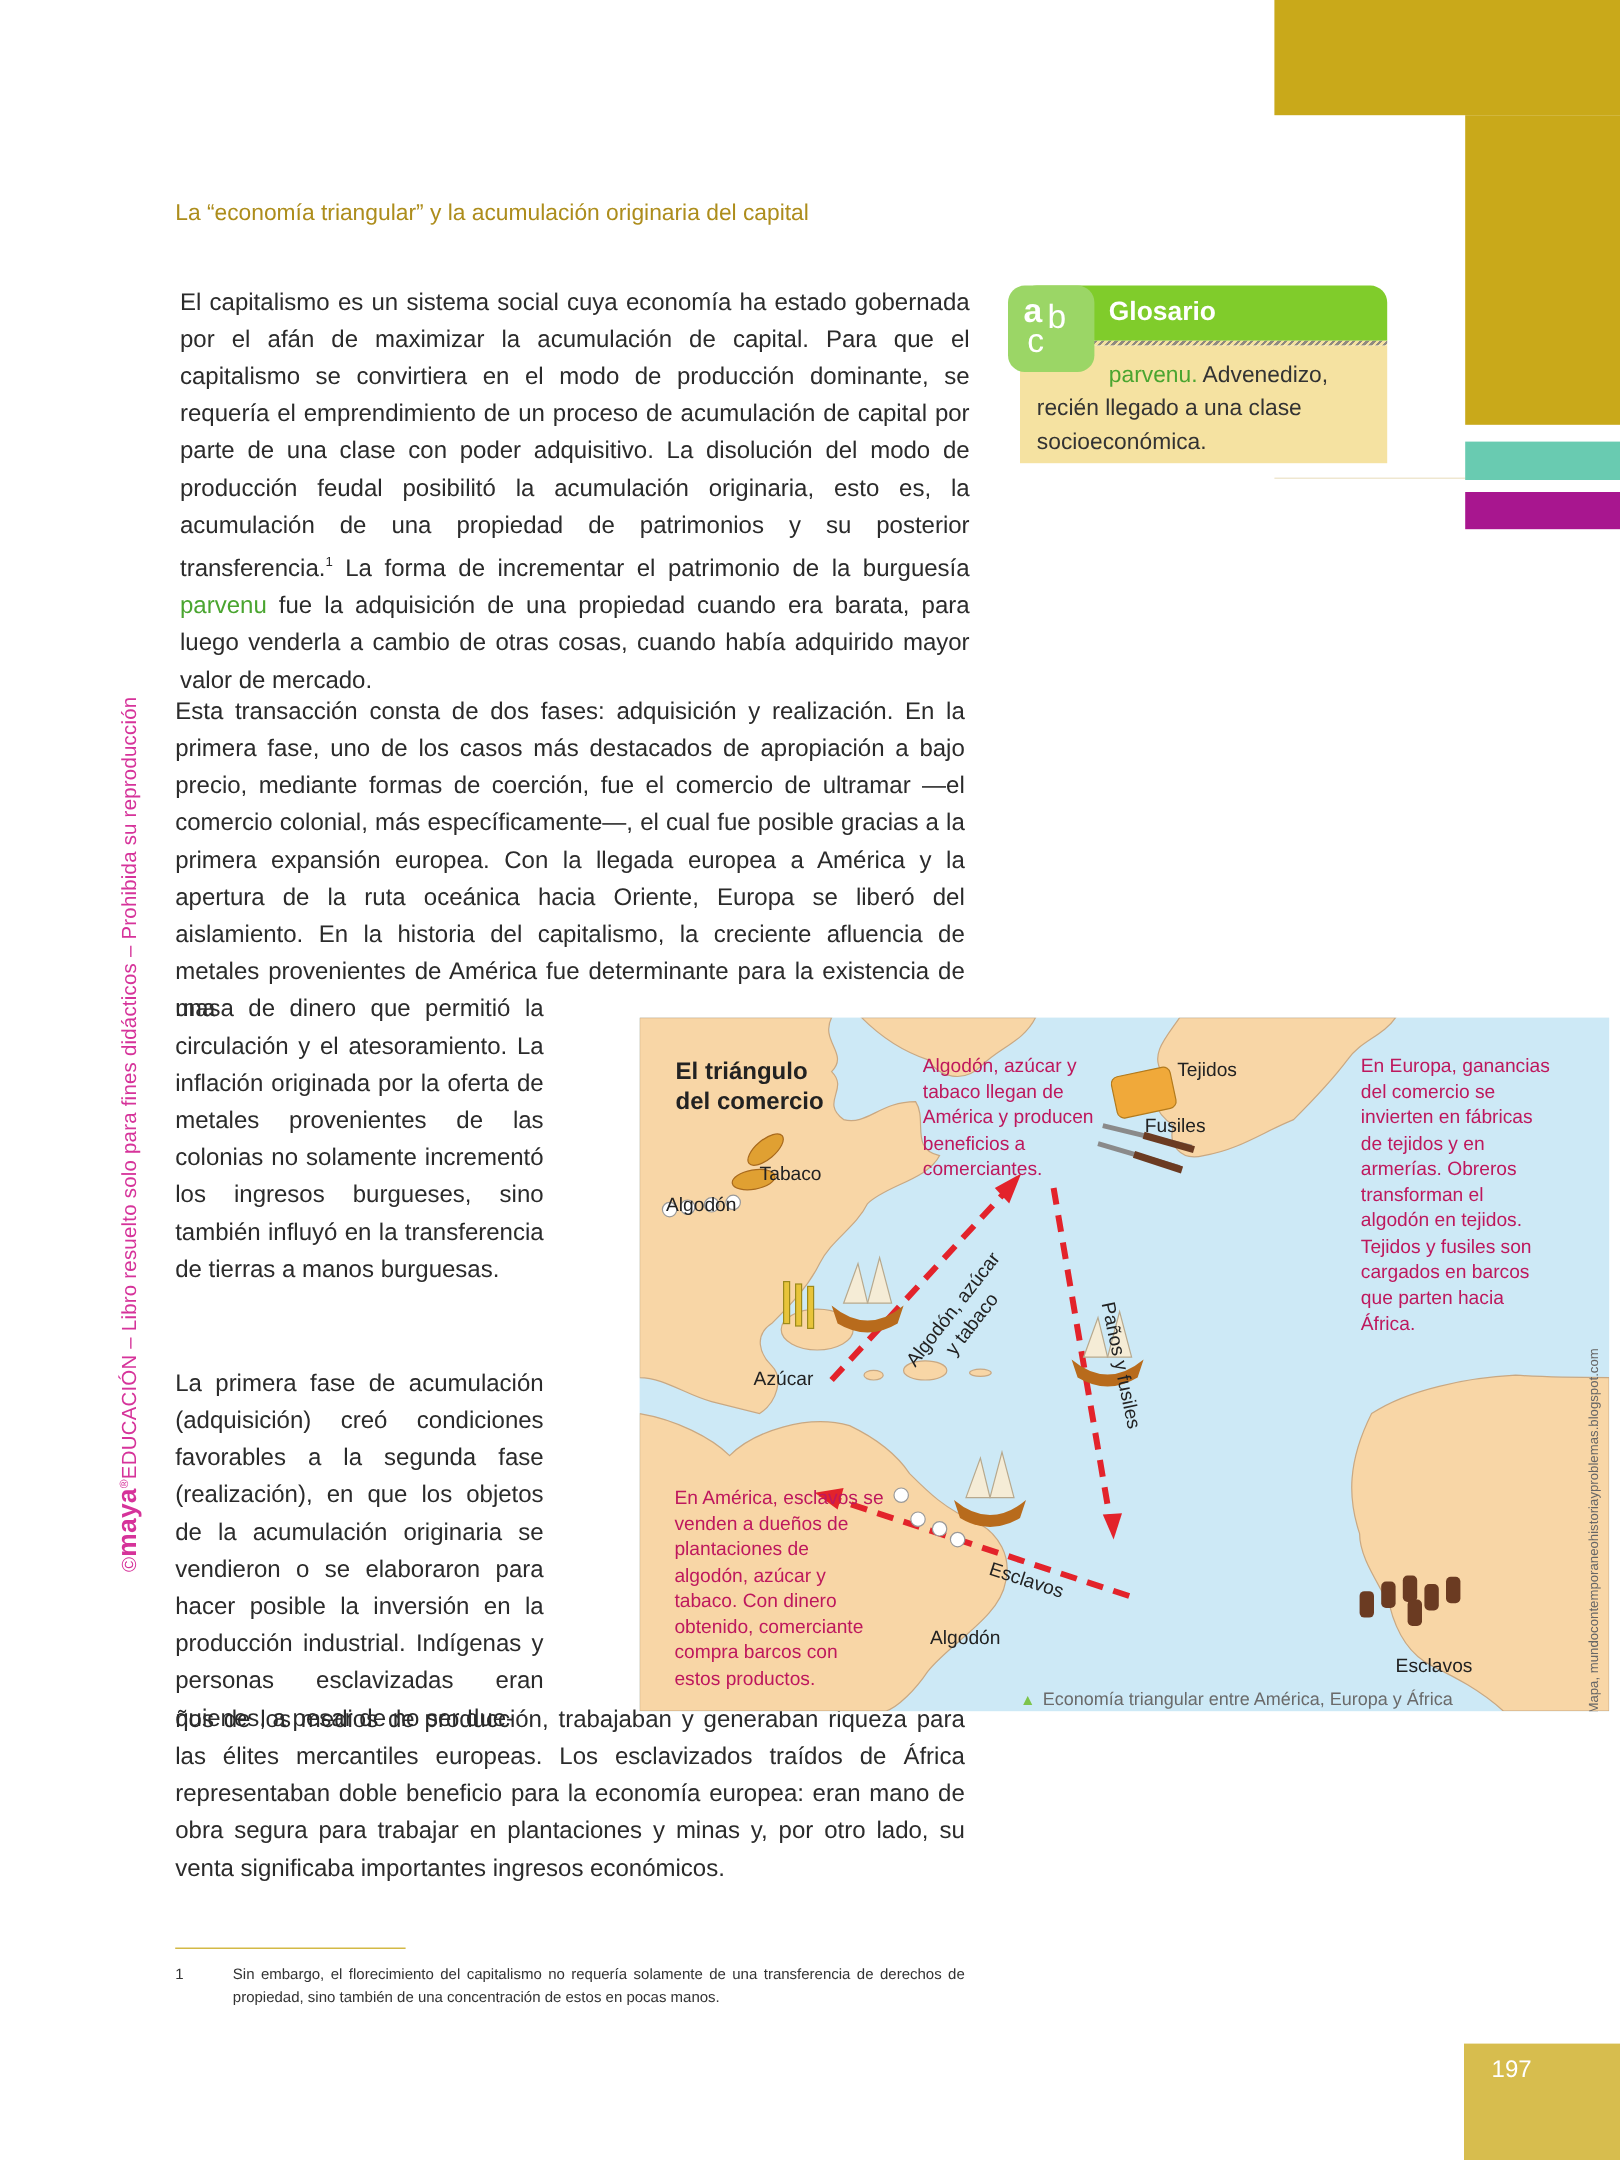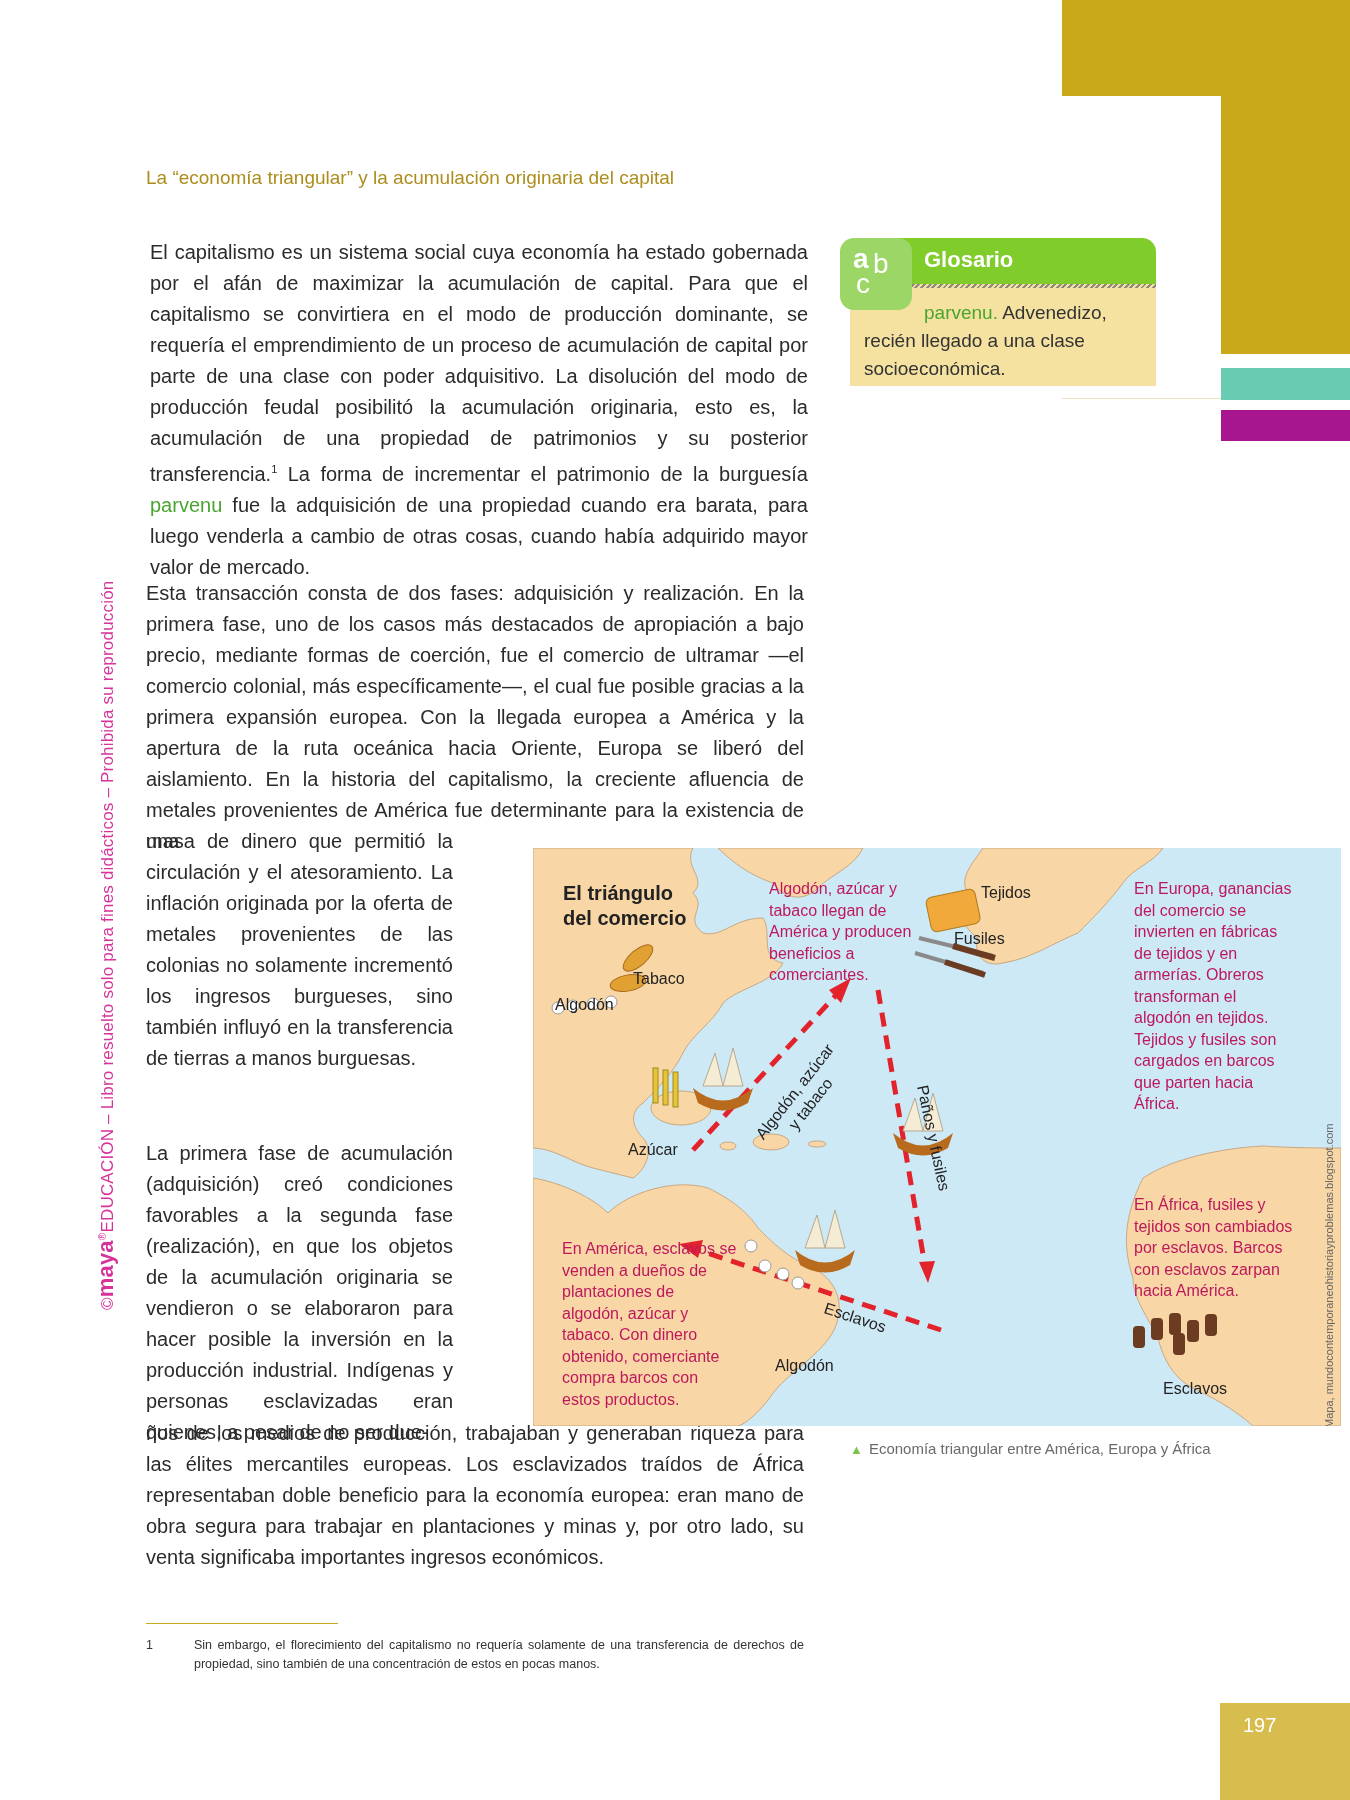--- a/index.html
+++ b/index.html
@@ -50,21 +50,21 @@
   
   .map { left: 497px; top: 848px; width: 808px; height: 578px; background: #cde9f6; overflow: hidden; margin-left: 36px; }
   .map svg.bg { position: absolute; left: 0; top: 0; }
   .map .lbl { position: absolute; font-size: 16px; color: #222; white-space: nowrap; }
   .map .note { position: absolute; font-size: 16px; line-height: 21.5px; color: #be185d; }
   .map .map-title { position: absolute; left: 30px; top: 33px; font-weight: bold; font-size: 20px; line-height: 25px; color: #222; }
   .map .rot { position: absolute; font-size: 16px; color: #222; white-space: nowrap; line-height: 20px; text-align: center; }
   .map .credit { position: absolute; left: 790px; top: 580px; transform-origin: 0 0; transform: rotate(-90deg);
                  font-size: 11px; color: #666; white-space: nowrap; }
 
-  .caption { left: 850px; top: 1440px; font-size: 15px; color: #6a6a6a; white-space: nowrap; }
+  .caption { left: 850px; top: 1408px; font-size: 15px; color: #6a6a6a; white-space: nowrap; }
   .caption .tri { color: #7dc44b; margin-right: 6px; font-size: 13px; }
 
   .fn-rule { left: 146px; top: 1623px; width: 192px; height: 1px; background: #c9a91a; }
   .footnote { left: 146px; top: 1636px; width: 658px; font-size: 12.5px; line-height: 19px; color: #333; text-align: justify; }
   .footnote .num { position: absolute; left: 0; top: 0; }
   .footnote .txt { margin-left: 48px; display: block; }
 
   .page-num-box { left: 1220px; top: 1703px; width: 130px; height: 97px; background: #d7bd4e; }
   .page-num { left: 1243px; top: 1714px; font-size: 20px; color: #ffffff; }
 </style>
@@ -209,21 +209,20 @@
 
   <div class="rot" style="left:195px;top:230px;width:150px;transform:rotate(-52deg);">
     <div>Algodón, azúcar</div>
     <div>y tabaco</div>
   </div>
   <div class="rot" style="left:330px;top:280px;width:140px;transform:rotate(78deg);">Paños y fusiles</div>
   <div class="rot" style="left:272px;top:460px;width:100px;transform:rotate(18deg);">Esclavos</div>
 
   <div class="note" style="left:236px;top:30px;width:160px;">Algodón, azúcar y tabaco llegan de América y producen beneficios a comerciantes.</div>
   <div class="note" style="left:601px;top:30px;width:160px;">En Europa, ganancias del comercio se invierten en fábricas de tejidos y en armerías. Obreros transforman el algodón en tejidos. Tejidos y fusiles son cargados en barcos que parten hacia África.</div>
-  <div class="note" style="left:601px;top:346px;width:160px;">En África, fusiles y tejidos son cambiados por esclavos. Barcos con esclavos zarpan hacia América.</div>
   <div class="note" style="left:29px;top:390px;width:175px;">En América, esclavos se venden a dueños de plantaciones de algodón, azúcar y tabaco. Con dinero obtenido, comerciante compra barcos con estos productos.</div>
 
   <div class="credit">Mapa, mundocontemporaneohistoriayproblemas.blogspot.com</div>
 </div>
 
 <div class="abs caption">
   <span class="tri">▲</span><span>Economía triangular entre América, Europa y África</span>
 </div>
 
 <div class="abs fn-rule"></div>

